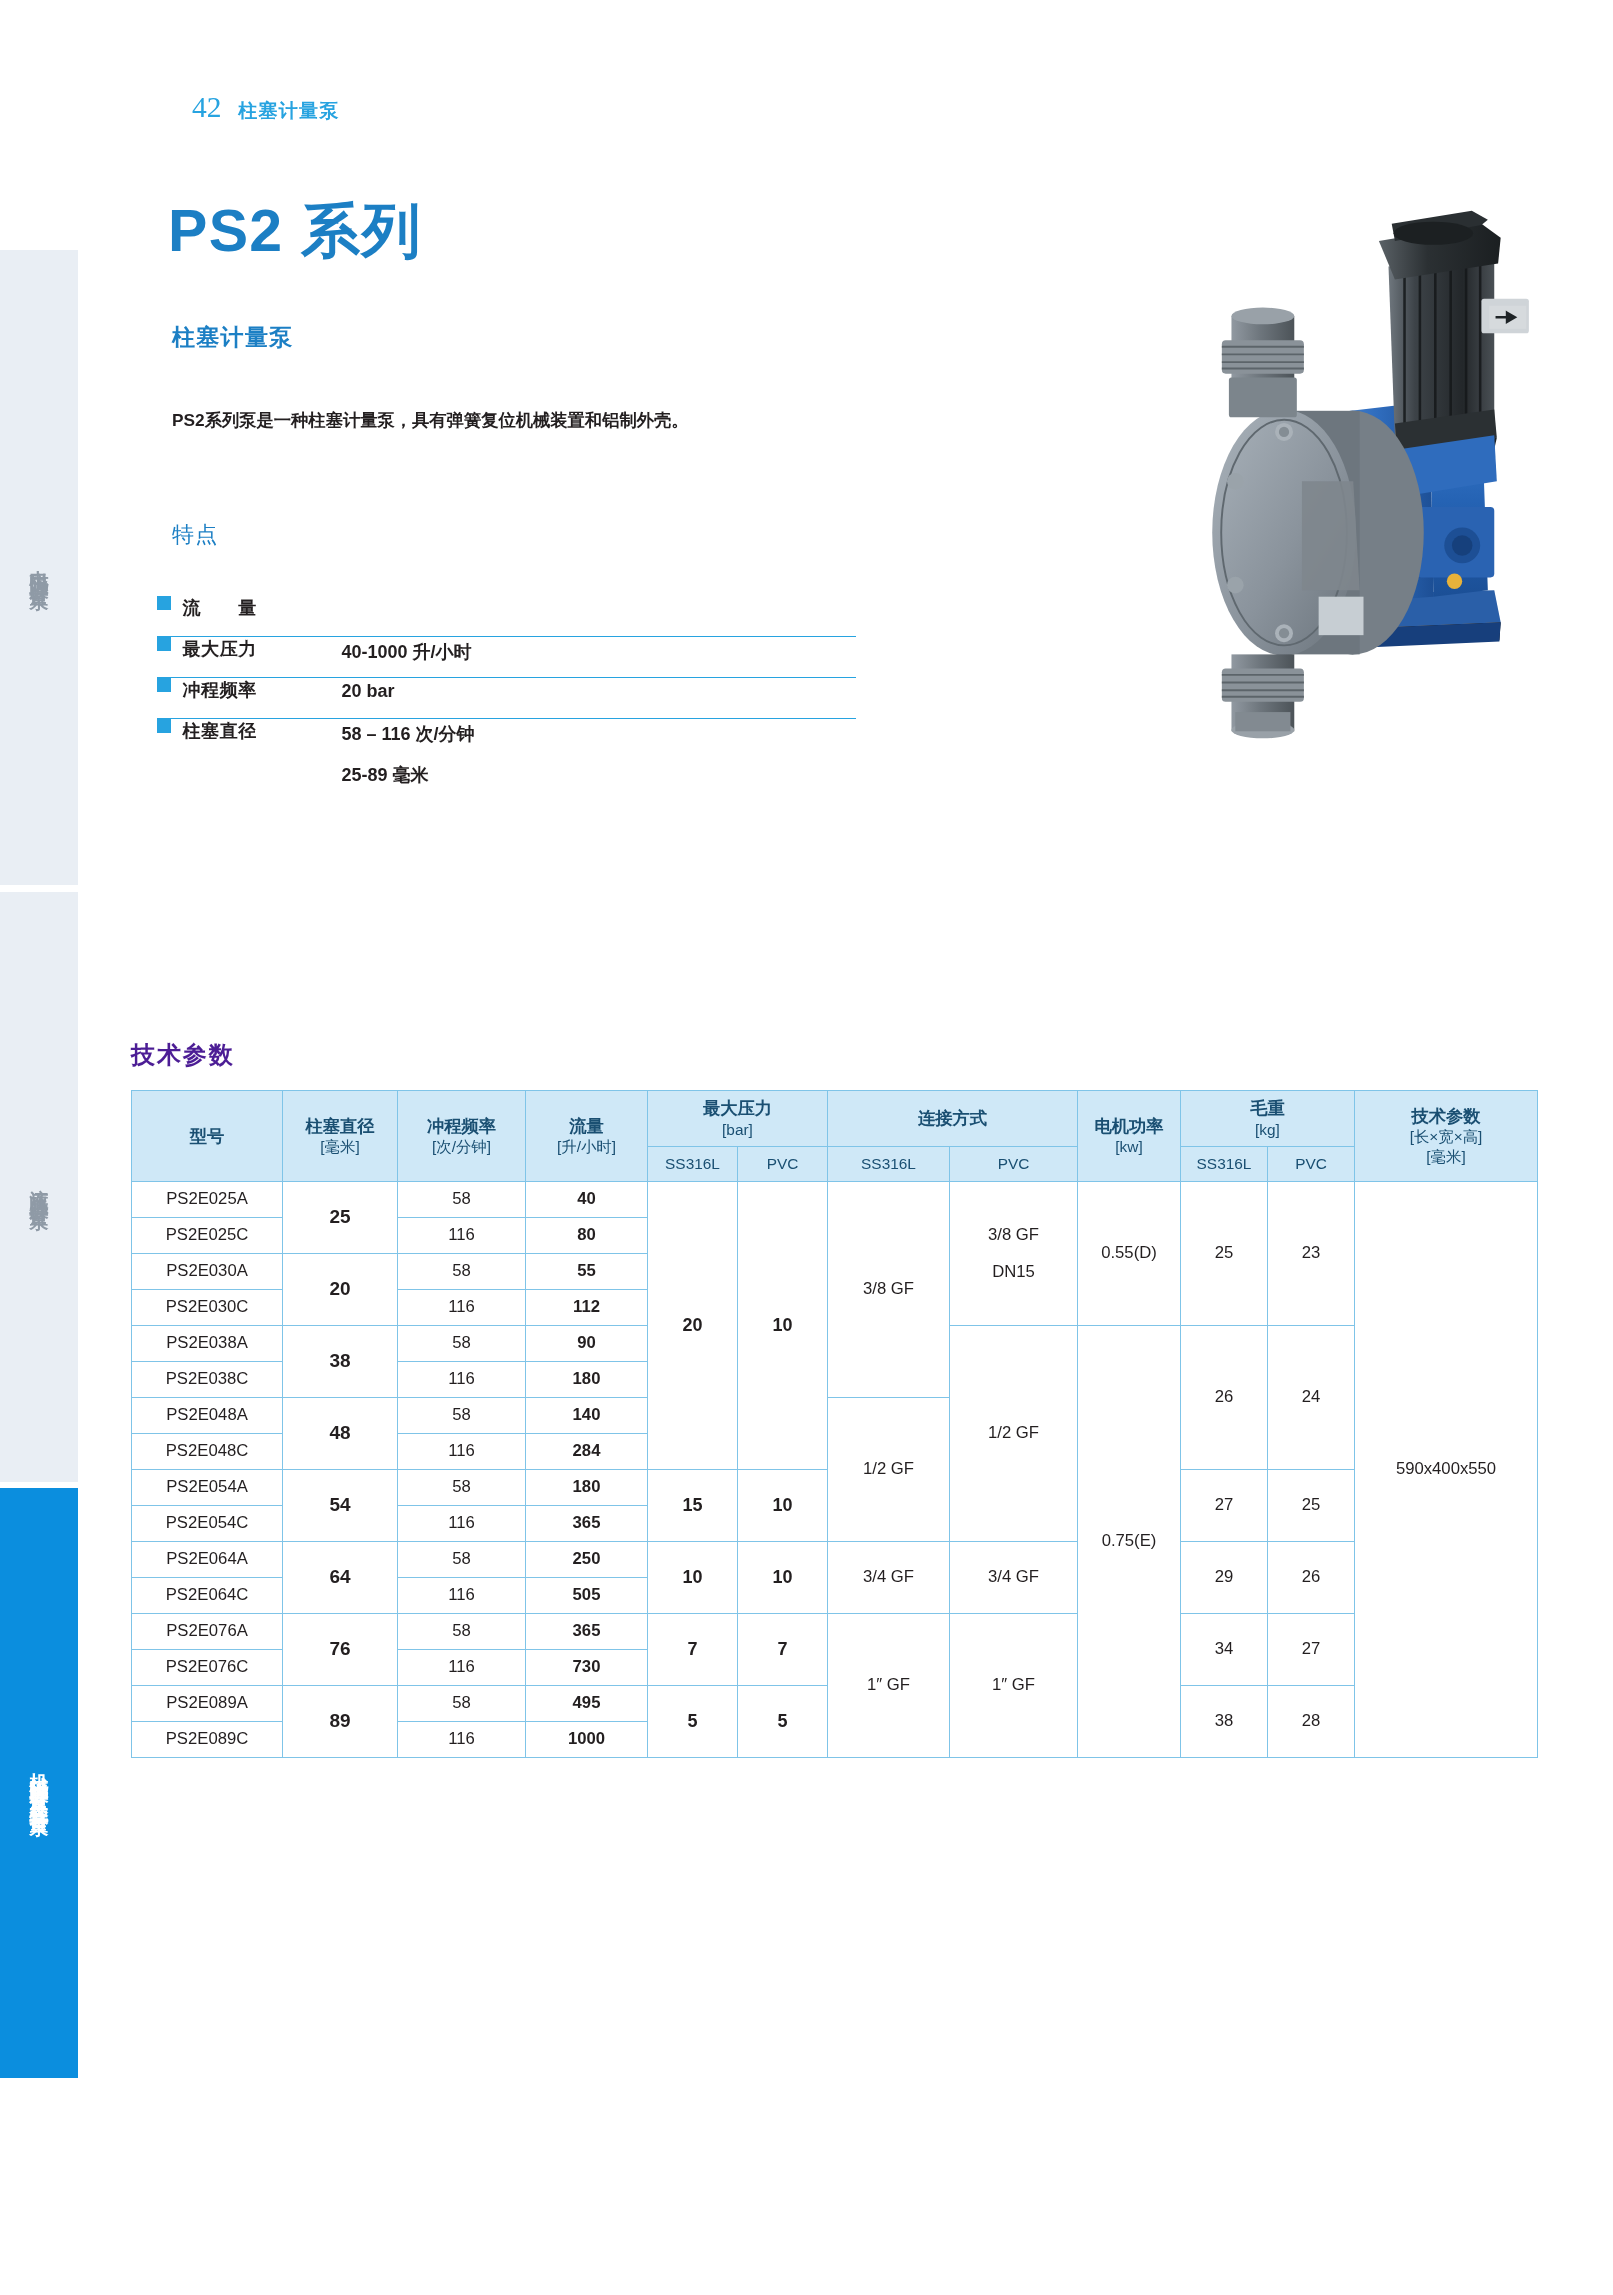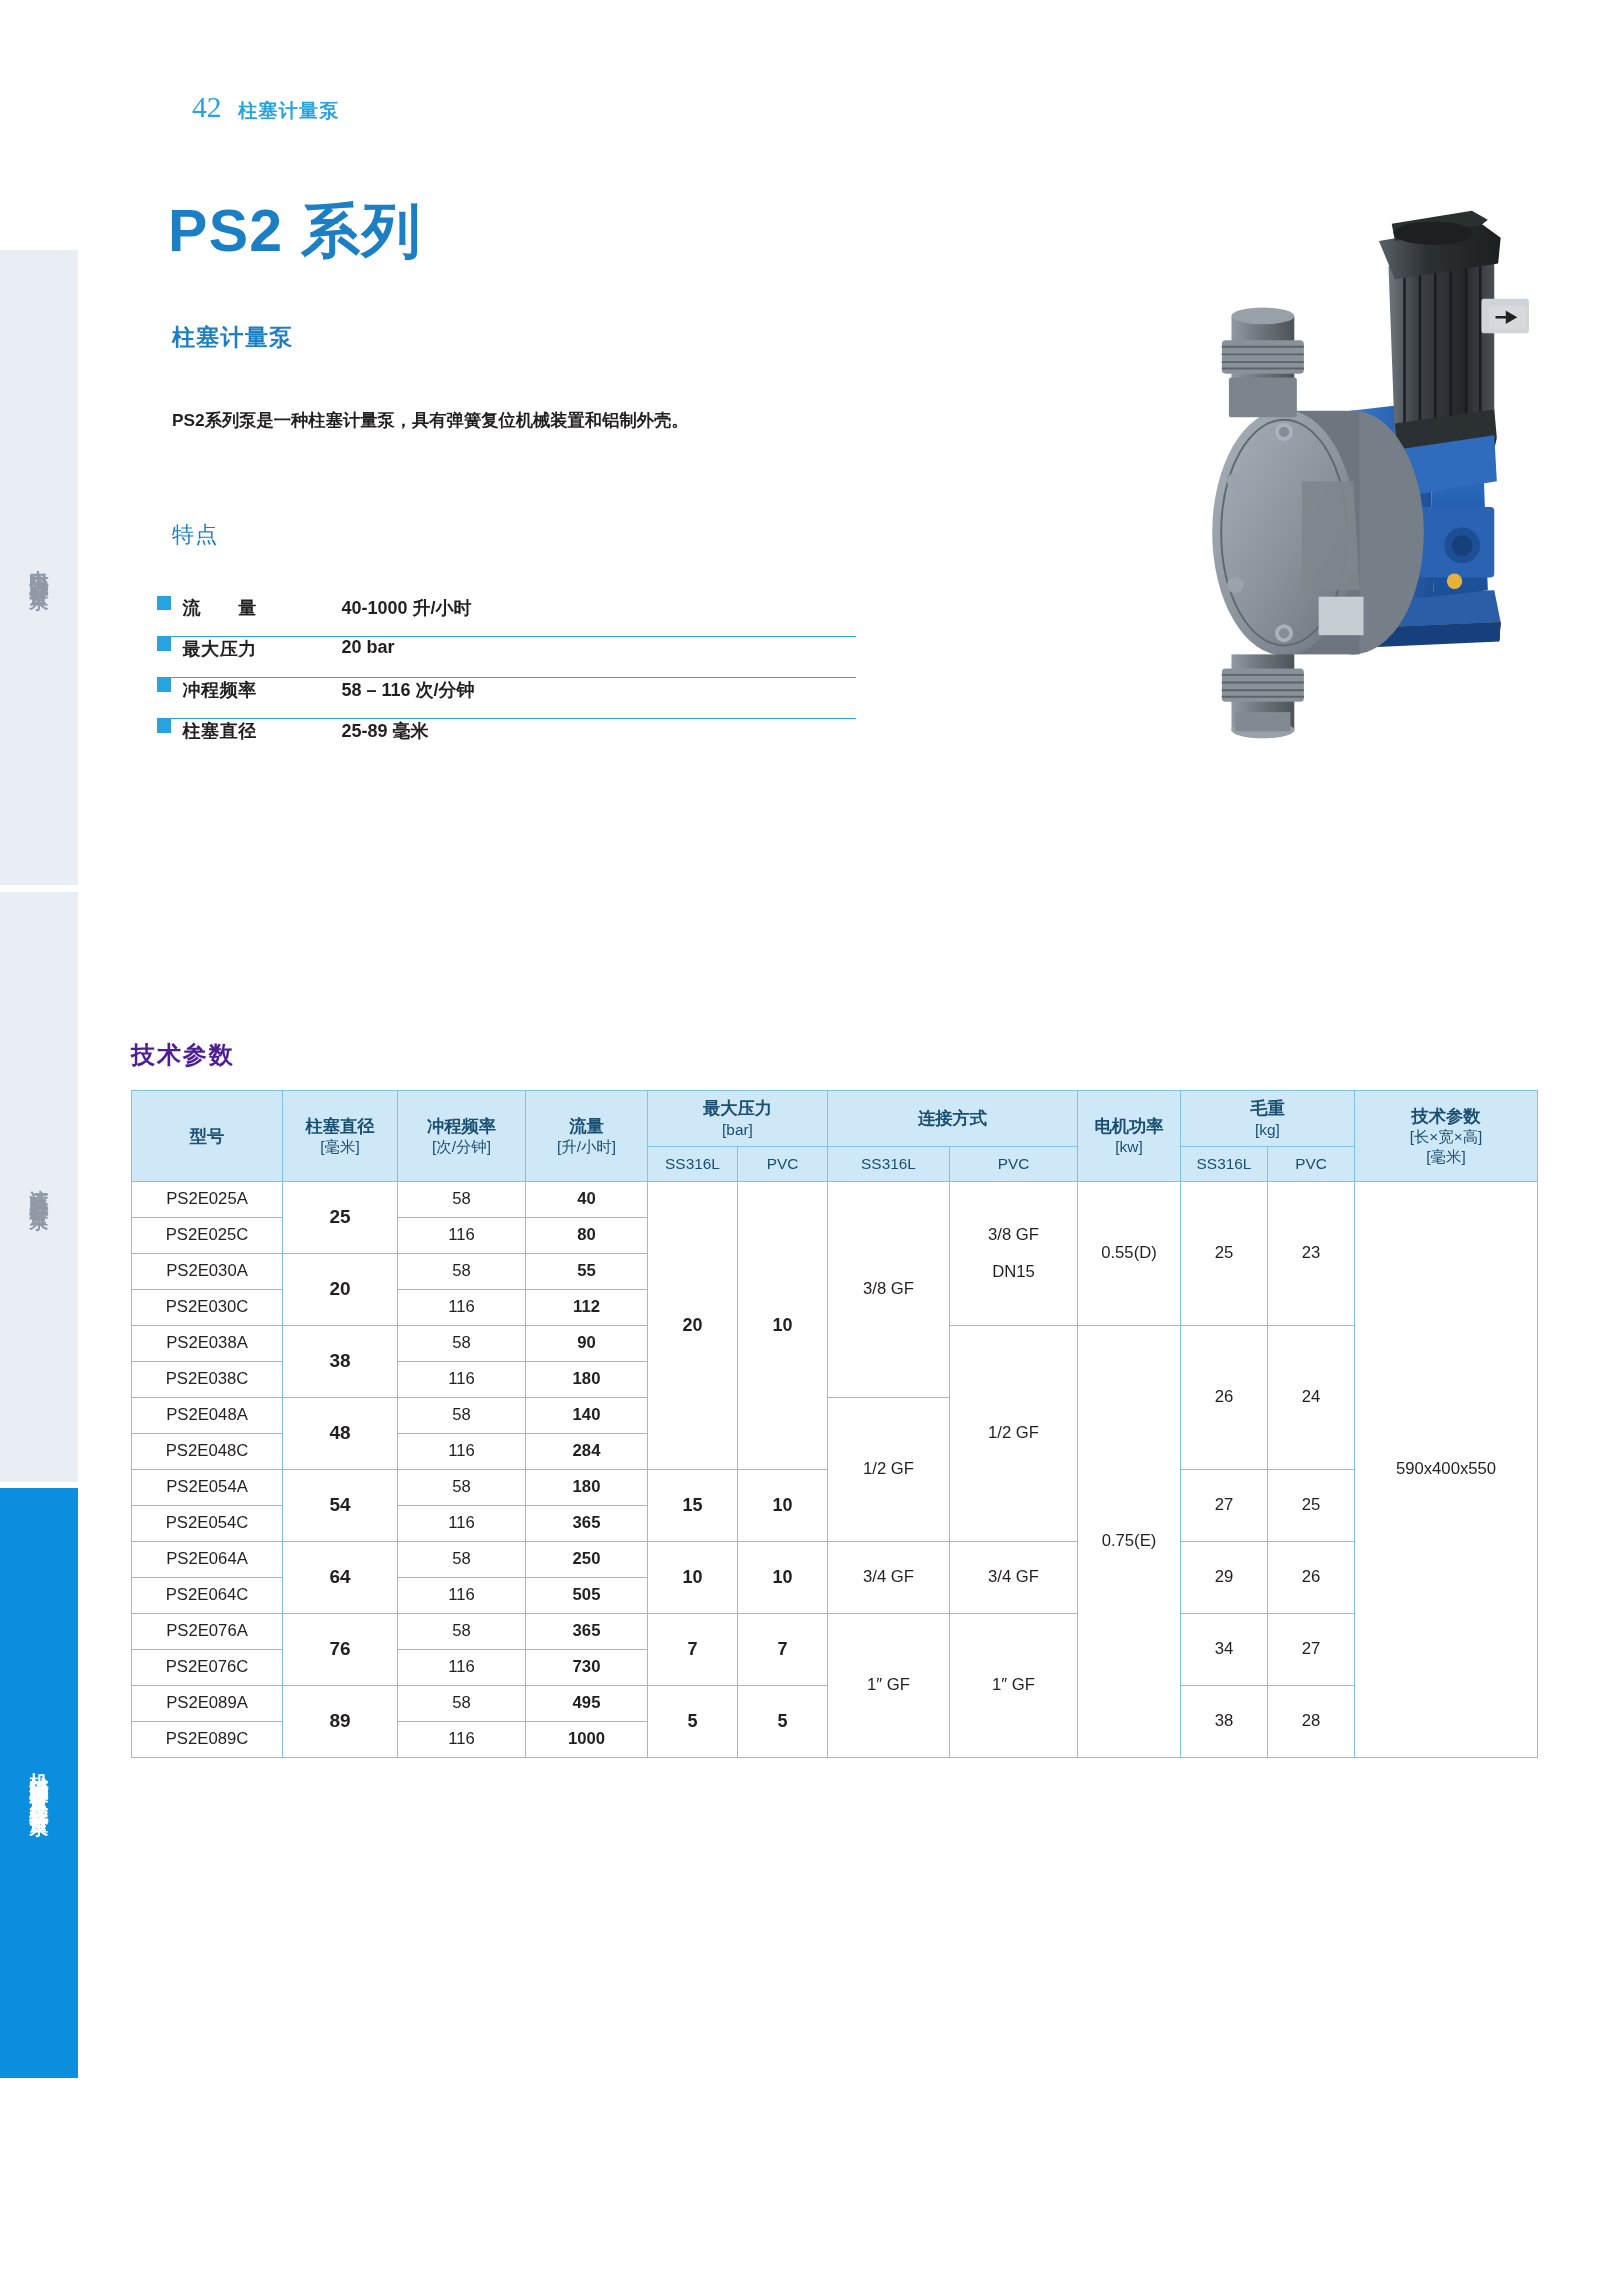--- a/index.html
+++ b/index.html
@@ -133,20 +133,21 @@
     width: 159px;
     font-size: 18px;
     font-weight: bold;
     color: #231f20;
     letter-spacing: 0.6px;
   }
   .feat-val {
     font-size: 18px;
     color: #231f20;
     font-weight: bold;
+    margin-top: 44px;
   }
   .feat-row.last .feat-val { }
 
   
   .prod-img {
     position: absolute;
     left: 853px;
     top: 148px;
     width: 680px;
     height: 782px;

